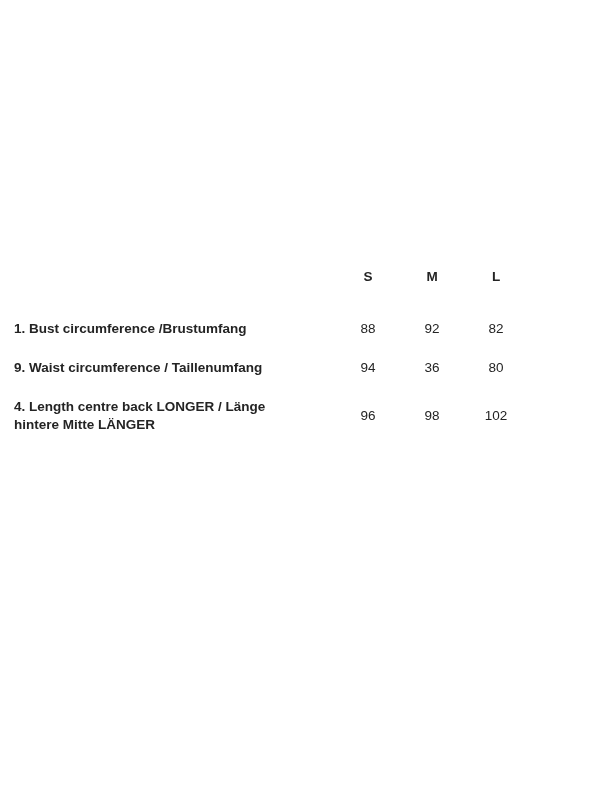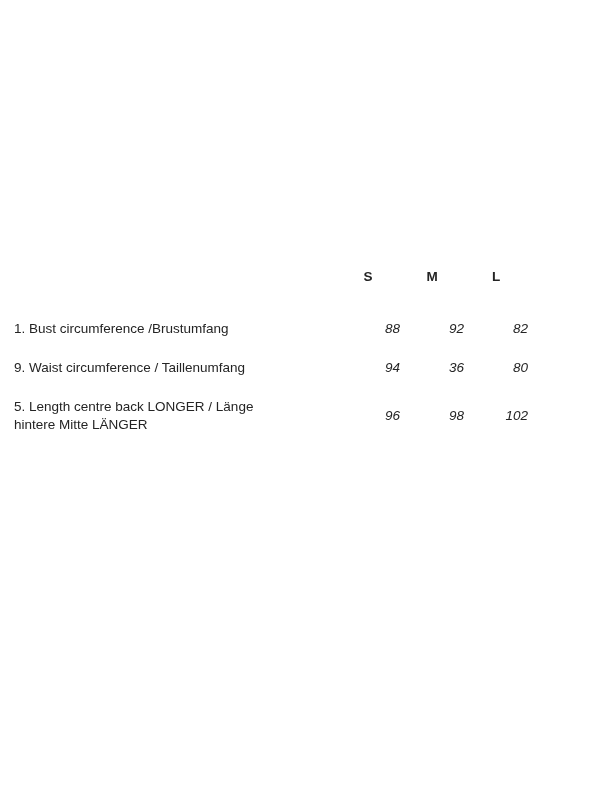--- a/index.html
+++ b/index.html
@@ -38,29 +38,28 @@
   thead th {
     padding-top: 0;
     padding-bottom: 23.5px;
     font-weight: bold;
     text-align: center;
   }
   thead th.corner {
     text-align: left;
   }
   td.label {
-    font-weight: normal;
+    font-weight: bold;
     text-align: left;
     padding-right: 60px;
     word-wrap: break-word;
   }
   td.val {
     font-weight: normal;
-    text-align: right;
-    font-style: italic;
+    text-align: center;
   }
 </style>
 </head>
 <body>
 
 <div class="page">
   <table class="size-chart">
     <colgroup>
       <col class="c-label">
       <col class="c-val">
@@ -82,20 +81,20 @@
         <td class="val">92</td>
         <td class="val">82</td>
       </tr>
       <tr>
         <td class="label">9. Waist circumference / Taillenumfang</td>
         <td class="val">94</td>
         <td class="val">36</td>
         <td class="val">80</td>
       </tr>
       <tr>
-        <td class="label">5. Length centre back LONGER / Länge hintere Mitte LÄNGER</td>
+        <td class="label">4. Length centre back LONGER / Länge hintere Mitte LÄNGER</td>
         <td class="val">96</td>
         <td class="val">98</td>
         <td class="val">102</td>
       </tr>
     </tbody>
   </table>
 </div>
 
 </body></html>

